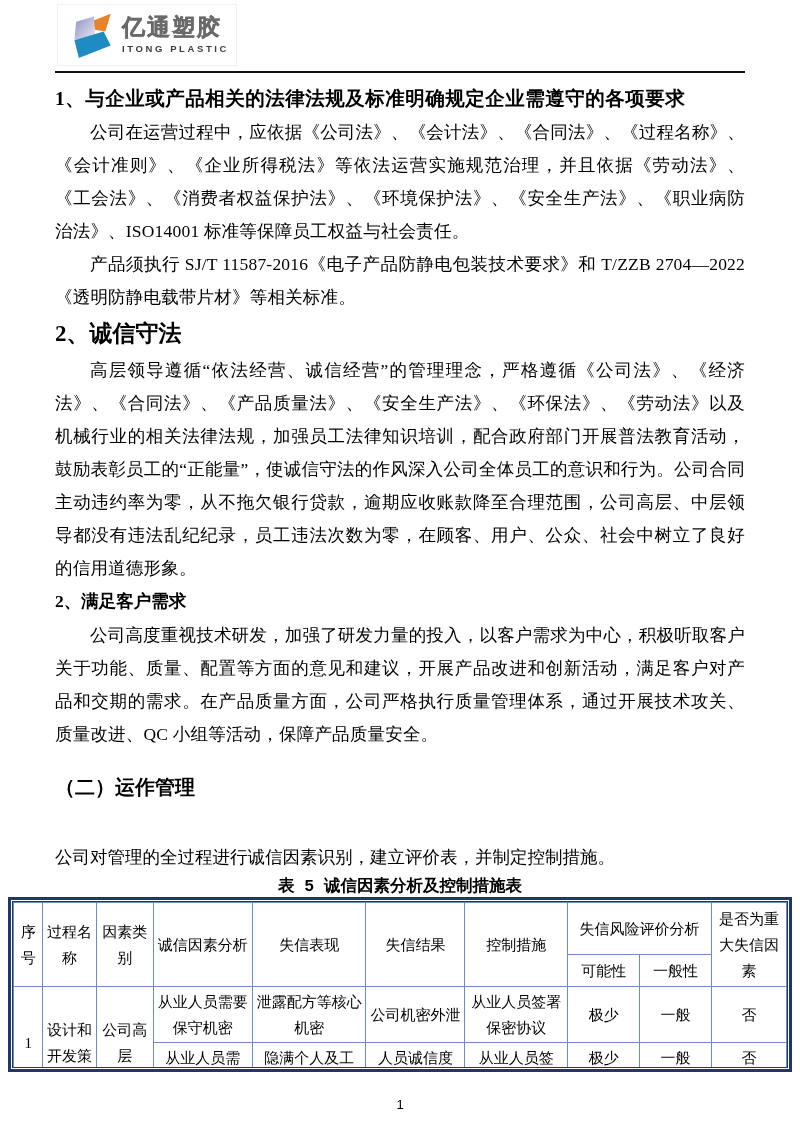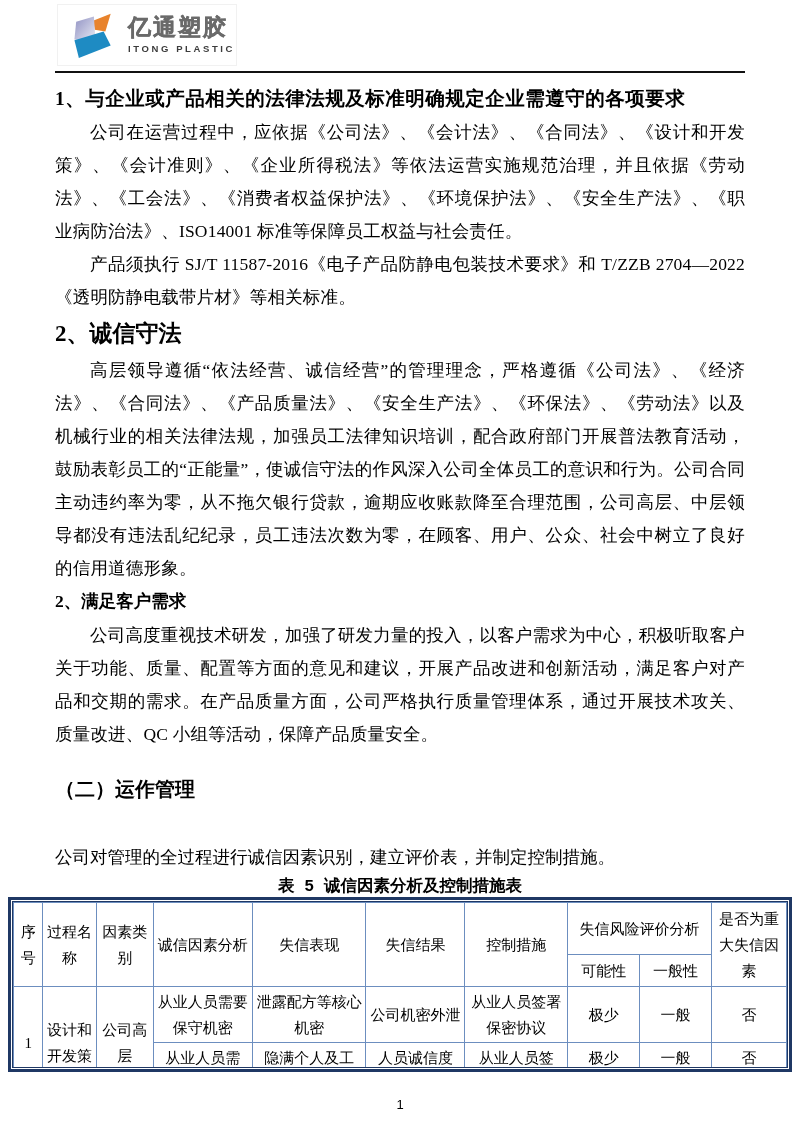--- a/index.html
+++ b/index.html
@@ -15,21 +15,21 @@
     margin: 0 auto;
   }
 
   
   .logo-box {
     position: absolute;
     left: 57px; top: 4px;
     width: 180px; height: 62px;
     display: flex;
     align-items: center;
-    gap: 12px;
+    gap: 6px;
     padding-left: 12px;
     border: 1px solid #f1f1f1;
     background: #ffffff;
   }
   .logo-mark { display: inline-flex; flex: 0 0 auto; }
   .logo-text { display: flex; flex-direction: column; line-height: 1; }
   .logo-cn {
     font-family: "Liberation Sans", "DejaVu Sans", sans-serif;
     font-size: 23px;
     font-weight: bold;
@@ -84,20 +84,21 @@
     font-weight: bold;
     line-height: 24px;
     margin-top: 4px;
     margin-bottom: 6px;
   }
   .doc-h4 {
     font-size: 20px;
     font-weight: bold;
     line-height: 28px;
     margin-top: 24px;
+    font-family: Liberation Mono, monospace;
   }
   .para-noindent {
     font-size: 17.5px;
     line-height: 33px;
     text-indent: 0;
     margin-top: 38px;
   }
   .tbl-caption {
     font-size: 16.5px;
     font-weight: bold;
@@ -173,21 +174,21 @@
     </span>
     <span class="logo-text">
       <span class="logo-cn">亿通塑胶</span>
       <span class="logo-en">ITONG PLASTIC</span>
     </span>
   </div>
   <div class="header-rule"></div>
 
   <div class="content">
     <div class="doc-h1">1、与企业或产品相关的法律法规及标准明确规定企业需遵守的各项要求</div>
-    <p class="para">公司在运营过程中，应依据《公司法》、《会计法》、《合同法》、《设计和开发策》、《会计准则》、《企业所得税法》等依法运营实施规范治理，并且依据《劳动法》、《工会法》、《消费者权益保护法》、《环境保护法》、《安全生产法》、《职业病防治法》、ISO14001 标准等保障员工权益与社会责任。</p>
+    <p class="para">公司在运营过程中，应依据《公司法》、《会计法》、《合同法》、《过程名称》、《会计准则》、《企业所得税法》等依法运营实施规范治理，并且依据《劳动法》、《工会法》、《消费者权益保护法》、《环境保护法》、《安全生产法》、《职业病防治法》、ISO14001 标准等保障员工权益与社会责任。</p>
     <p class="para">产品须执行 SJ/T 11587-2016《电子产品防静电包装技术要求》和 T/ZZB 2704—2022《透明防静电载带片材》等相关标准。</p>
     <div class="doc-h2">2、诚信守法</div>
     <p class="para">高层领导遵循“依法经营、诚信经营”的管理理念，严格遵循《公司法》、《经济法》、《合同法》、《产品质量法》、《安全生产法》、《环保法》、《劳动法》以及机械行业的相关法律法规，加强员工法律知识培训，配合政府部门开展普法教育活动，鼓励表彰员工的“正能量”，使诚信守法的作风深入公司全体员工的意识和行为。公司合同主动违约率为零，从不拖欠银行贷款，逾期应收账款降至合理范围，公司高层、中层领导都没有违法乱纪纪录，员工违法次数为零，在顾客、用户、公众、社会中树立了良好的信用道德形象。</p>
     <div class="doc-h3">2、满足客户需求</div>
     <p class="para">公司高度重视技术研发，加强了研发力量的投入，以客户需求为中心，积极听取客户关于功能、质量、配置等方面的意见和建议，开展产品改进和创新活动，满足客户对产品和交期的需求。在产品质量方面，公司严格执行质量管理体系，通过开展技术攻关、质量改进、QC 小组等活动，保障产品质量安全。</p>
     <div class="doc-h4">（二）运作管理</div>
     <p class="para-noindent">公司对管理的全过程进行诚信因素识别，建立评价表，并制定控制措施。</p>
     <div class="tbl-caption">表 5 诚信因素分析及控制措施表</div>
   </div>
 

